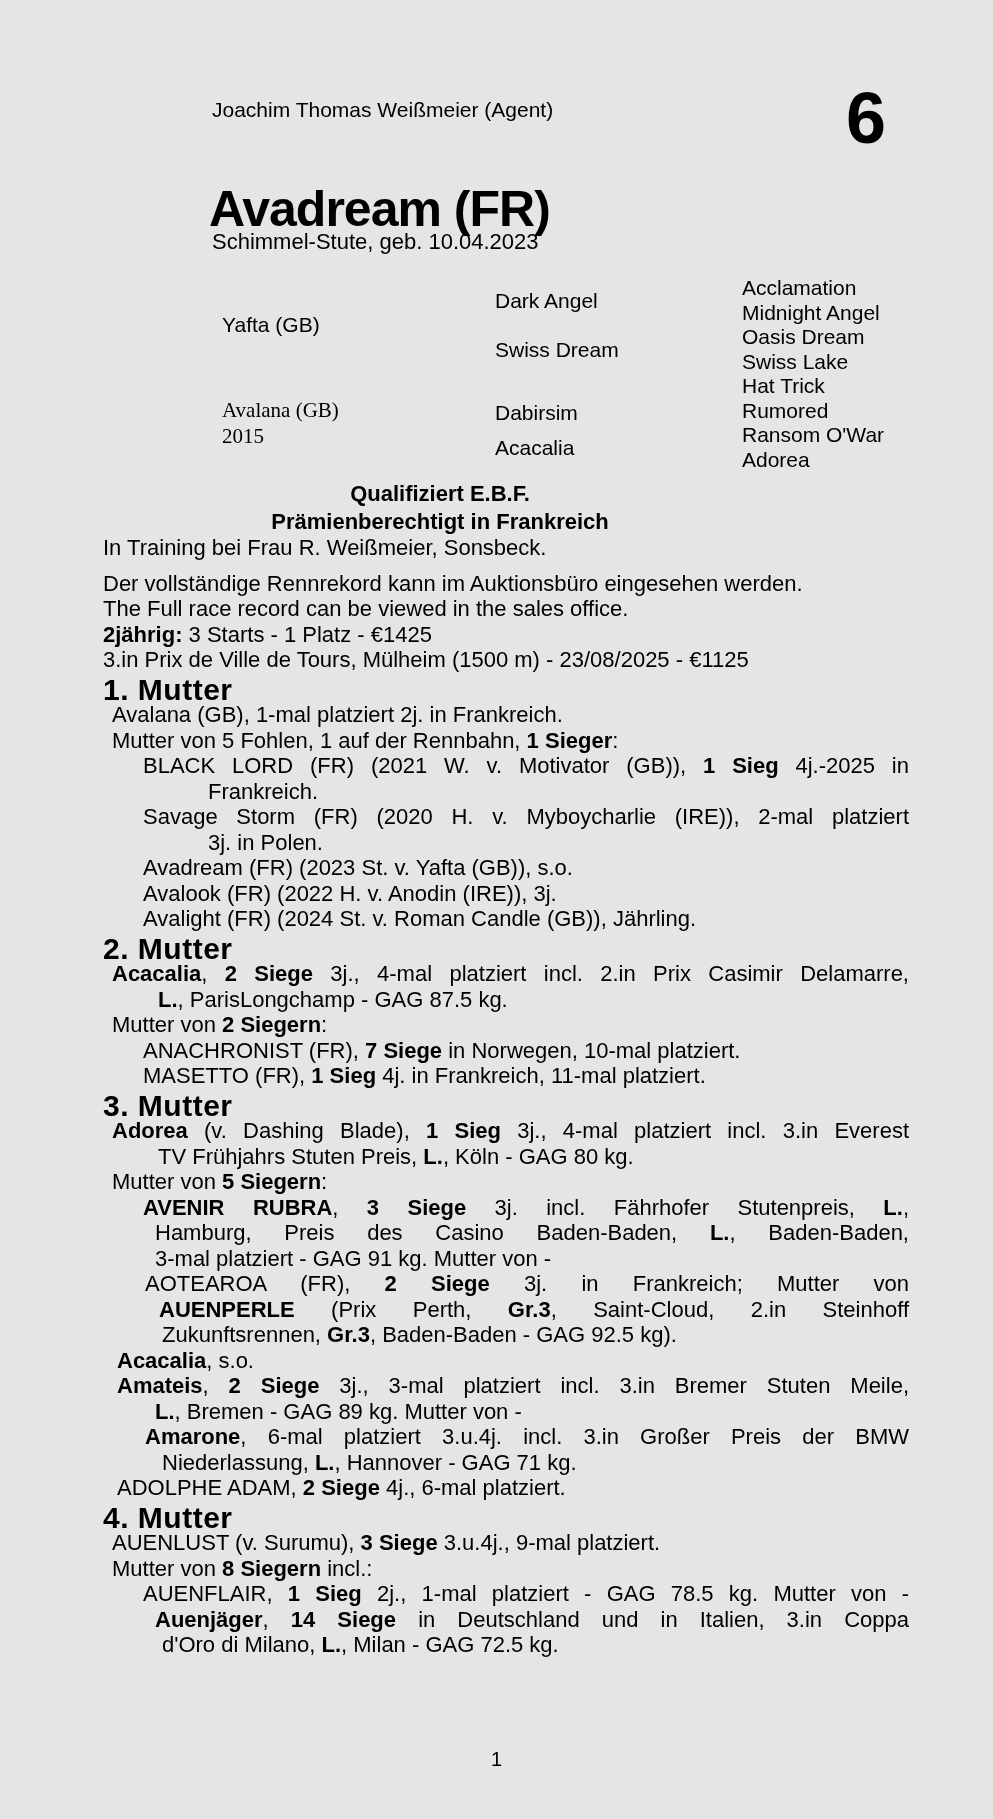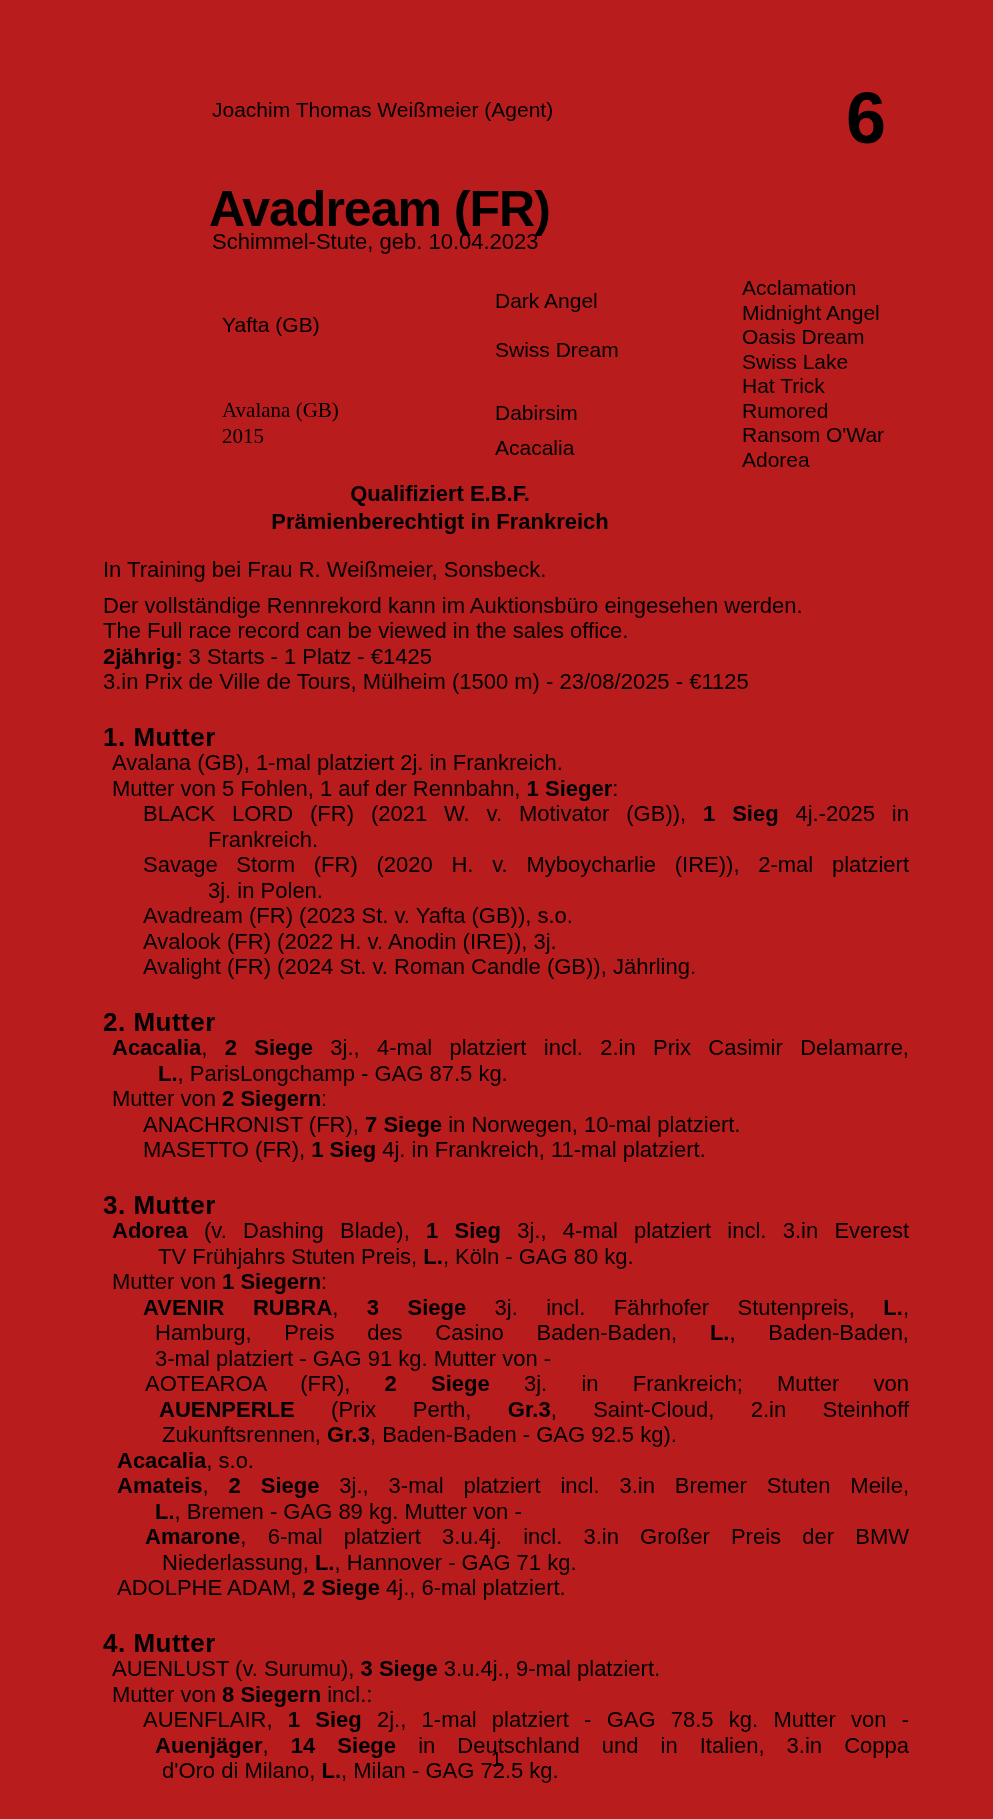--- a/index.html
+++ b/index.html
@@ -1,20 +1,20 @@
 <!DOCTYPE html>
 <html><head>
 <meta charset="utf-8">
 <style>
   html,body{margin:0;padding:0;background:#ffffff;}
   .page{
     position:relative;
     width:993px;
     height:1819px;
-    background:#b91c1c;
+    background:#e5e5e5;
     color:#000;
     font-family:"Liberation Sans","DejaVu Sans",sans-serif;
     overflow:hidden;
   }
   .agent{position:absolute;left:212px;top:98px;font-size:21px;white-space:nowrap;}
   .catnum{position:absolute;left:846px;top:82px;font-size:72px;font-weight:bold;line-height:1;}
   .title{position:absolute;left:209px;top:180px;font-size:50px;font-weight:bold;letter-spacing:-1px;white-space:nowrap;}
   .subtitle{position:absolute;left:212px;top:229px;font-size:22px;white-space:nowrap;}
 
   .ped{
@@ -30,24 +30,24 @@
   .g1b{grid-column:1;grid-row:5/9;line-height:26px;font-family:Liberation Serif, serif;}
   .gp{grid-column:2;}
   .gp1{grid-row:1/3;} .gp2{grid-row:3/5;} .gp3{grid-row:5/7;margin-top:28px;} .gp4{grid-row:7/9;}
   .gg{grid-column:3;}
   .gg1{grid-row:1;} .gg2{grid-row:2;} .gg3{grid-row:3;} .gg4{grid-row:4;}
   .gg5{grid-row:5;} .gg6{grid-row:6;} .gg7{grid-row:7;} .gg8{grid-row:8;}
 
   .quals{position:absolute;left:100px;top:480px;width:680px;text-align:center;
          font-weight:bold;font-size:22px;line-height:28px;}
 
-  .bodytxt{position:absolute;left:103px;top:557px;width:806px;font-size:22px;line-height:25.5px;}
+  .bodytxt{position:absolute;left:103px;top:535px;width:806px;font-size:22px;line-height:25.5px;}
   .line{min-height:25.5px;}
   .b{font-weight:bold;}
-  .heading{font-weight:bold;margin-top:30px;font-size:26px;letter-spacing:0.5px;}
+  .heading{font-weight:bold;margin-top:4px;font-size:30px;letter-spacing:0.5px;}
   .just{text-align:justify;text-align-last:justify;}
 
   .ind-none{padding-left:0;}
   .ind-para{padding-left:9px;}
   .ind-para2{padding-left:14px;}
   .ind-child{padding-left:40px;}
   .ind-childhang{padding-left:105px;}
   .ind-cont{padding-left:55px;}
   .ind-cont2{padding-left:52px;}
   .ind-grand{padding-left:42px;}
@@ -111,21 +111,21 @@
       <div class="line ind-child"><span>Avalight (FR) (2024 St. v. Roman Candle (GB)), Jährling.</span></div>
       <div class="heading">2. Mutter</div>
       <div class="line ind-para just"><span class="b">Acacalia</span><span>, </span><span class="b">2 Siege</span><span> 3j., 4-mal platziert incl. 2.in Prix Casimir Delamarre,</span></div>
       <div class="line ind-cont"><span class="b">L.</span><span>, ParisLongchamp - GAG 87.5 kg.</span></div>
       <div class="line ind-para"><span>Mutter von </span><span class="b">2 Siegern</span><span>:</span></div>
       <div class="line ind-child"><span>ANACHRONIST (FR), </span><span class="b">7 Siege</span><span> in Norwegen, 10-mal platziert.</span></div>
       <div class="line ind-child"><span>MASETTO (FR), </span><span class="b">1 Sieg</span><span> 4j. in Frankreich, 11-mal platziert.</span></div>
       <div class="heading">3. Mutter</div>
       <div class="line ind-para just"><span class="b">Adorea</span><span> (v. Dashing Blade), </span><span class="b">1 Sieg</span><span> 3j., 4-mal platziert incl. 3.in Everest</span></div>
       <div class="line ind-cont"><span>TV Frühjahrs Stuten Preis, </span><span class="b">L.</span><span>, Köln - GAG 80 kg.</span></div>
-      <div class="line ind-para"><span>Mutter von </span><span class="b">1 Siegern</span><span>:</span></div>
+      <div class="line ind-para"><span>Mutter von </span><span class="b">5 Siegern</span><span>:</span></div>
       <div class="line ind-child just"><span class="b">AVENIR RUBRA</span><span>, </span><span class="b">3 Siege</span><span> 3j. incl. Fährhofer Stutenpreis, </span><span class="b">L.</span><span>,</span></div>
       <div class="line ind-cont2 just"><span>Hamburg, Preis des Casino Baden-Baden, </span><span class="b">L.</span><span>, Baden-Baden,</span></div>
       <div class="line ind-cont2"><span>3-mal platziert - GAG 91 kg. Mutter von -</span></div>
       <div class="line ind-grand just"><span>AOTEAROA (FR), </span><span class="b">2 Siege</span><span> 3j. in Frankreich; Mutter von</span></div>
       <div class="line ind-great just"><span class="b">AUENPERLE</span><span> (Prix Perth, </span><span class="b">Gr.3</span><span>, Saint-Cloud, 2.in Steinhoff</span></div>
       <div class="line ind-greathang"><span>Zukunftsrennen, </span><span class="b">Gr.3</span><span>, Baden-Baden - GAG 92.5 kg).</span></div>
       <div class="line ind-para2"><span class="b">Acacalia</span><span>, s.o.</span></div>
       <div class="line ind-para2 just"><span class="b">Amateis</span><span>, </span><span class="b">2 Siege</span><span> 3j., 3-mal platziert incl. 3.in Bremer Stuten Meile,</span></div>
       <div class="line ind-cont2"><span class="b">L.</span><span>, Bremen - GAG 89 kg. Mutter von -</span></div>
       <div class="line ind-grand just"><span class="b">Amarone</span><span>, 6-mal platziert 3.u.4j. incl. 3.in Großer Preis der BMW</span></div>

